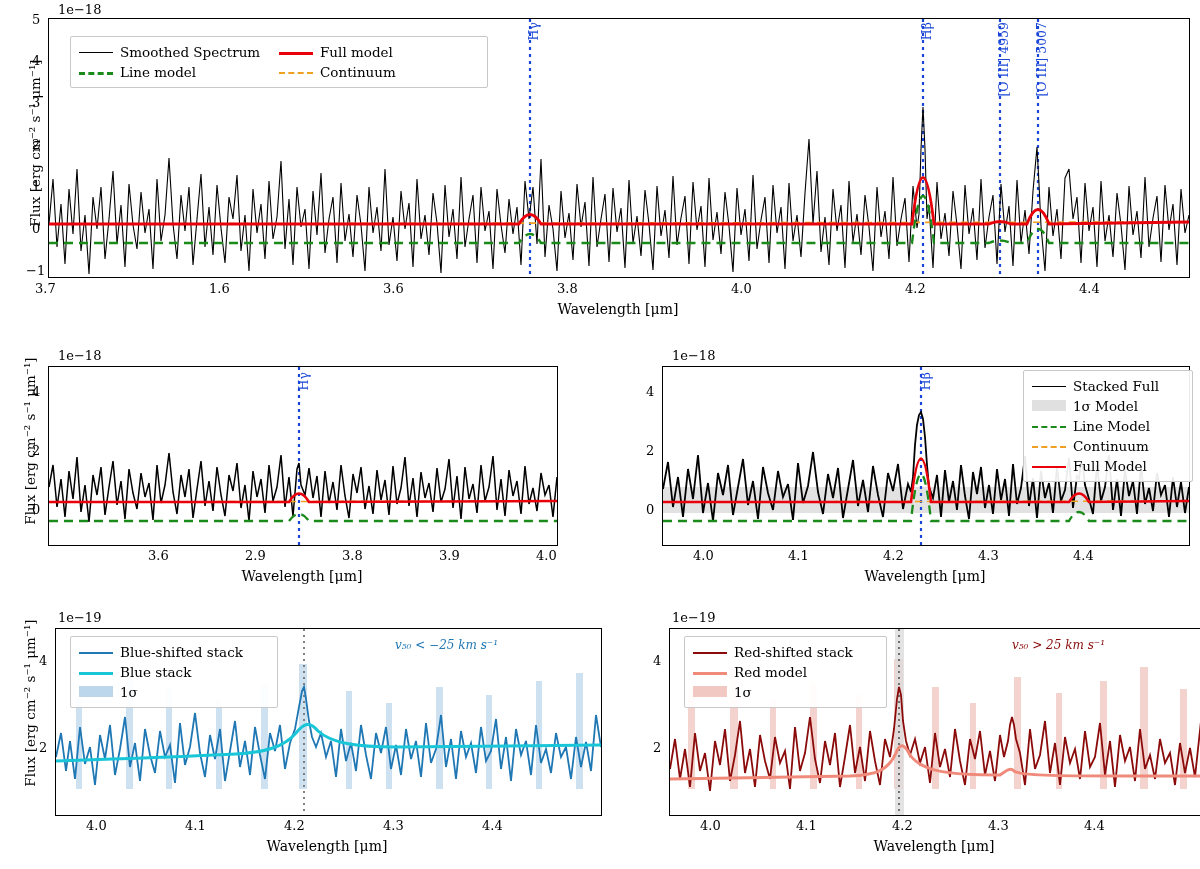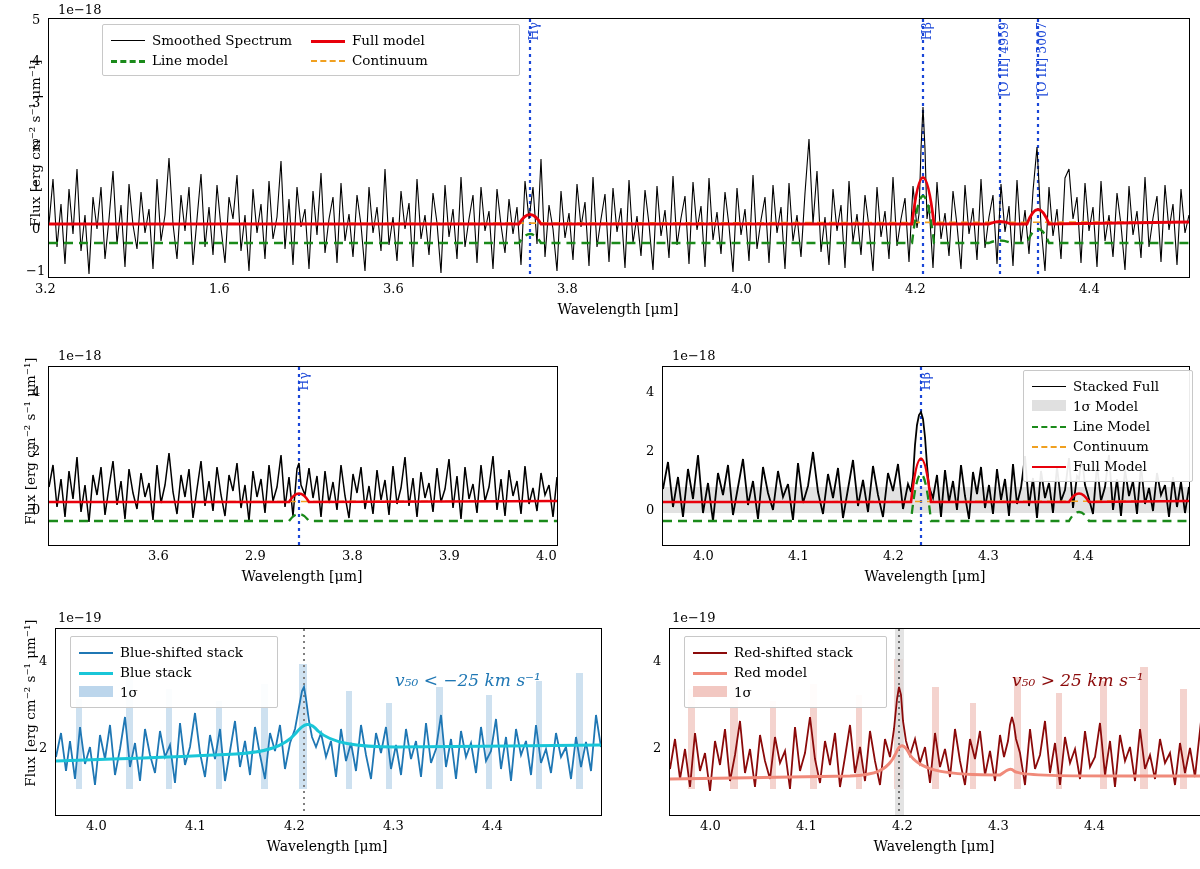--- a/index.html
+++ b/index.html
@@ -16,21 +16,21 @@
 
   .legend{position:absolute;border:1px solid #c8c8c8;background:rgba(255,255,255,0.92);
           font-size:13.5px;padding:5px 8px;border-radius:2px;}
   .legrow{display:flex;align-items:center;height:20px;white-space:nowrap;}
   .legsym{width:34px;height:12px;margin-right:7px;position:relative;flex:none;}
   .legsym i{position:absolute;left:0;top:50%;width:34px;display:block;}
   .legtext{font-size:13.5px;}
 
   .vlabel{position:absolute;font-size:12.5px;color:#1a46d8;white-space:nowrap;
           transform-origin:left top;}
-  .annot{position:absolute;font-size:17px;font-style:italic;white-space:nowrap;margin-top:32px;}
+  .annot{position:absolute;font-size:12px;font-style:italic;white-space:nowrap;}
 </style>
 </head>
 <body>
 
 <div id="root">
 
   <div class="panel">
     <div class="expo" style="left:58px;top:2px;">1e−18</div>
     <div class="ylabel" style="left:-95px;top:135px;width:260px;text-align:center;transform:rotate(-90deg);">Flux [erg cm⁻² s⁻¹ μm⁻¹]</div>
 
@@ -61,30 +61,30 @@
 
         <path d="M0,205 L470,205 Q481,186 492,205 L863,205 Q874,112 885,205 L940,205 Q951,200 962,205 L978,205 Q989,176 1000,205 L1140,203" stroke="#e8000b" stroke-width="2.8" fill="none"></path>
       </svg>
     </div>
 
     <div class="vlabel" style="left:526px;top:22px;transform:rotate(-90deg) translate(-100%,0);">Hγ</div>
     <div class="vlabel" style="left:919px;top:22px;transform:rotate(-90deg) translate(-100%,0);">Hβ</div>
     <div class="vlabel" style="left:996px;top:22px;transform:rotate(-90deg) translate(-100%,0);">[O III] 4959</div>
     <div class="vlabel" style="left:1034px;top:22px;transform:rotate(-90deg) translate(-100%,0);">[O III] 5007</div>
 
-    <div class="tick" style="left:35px;top:281px;">3.2</div>
+    <div class="tick" style="left:35px;top:281px;">3.7</div>
     <div class="tick" style="left:209px;top:281px;">1.6</div>
     <div class="tick" style="left:383px;top:281px;">3.6</div>
     <div class="tick" style="left:557px;top:281px;">3.8</div>
     <div class="tick" style="left:731px;top:281px;">4.0</div>
     <div class="tick" style="left:905px;top:281px;">4.2</div>
     <div class="tick" style="left:1079px;top:281px;">4.4</div>
     <div class="axlabel" style="left:448px;top:301px;width:340px;">Wavelength [μm]</div>
 
-    <div class="legend" style="left:70px;top:24px;width:400px;margin-left:32px;">
+    <div class="legend" style="left:70px;top:36px;width:400px;">
       <div style="display:flex;">
         <div style="width:200px;">
           <div class="legrow">
             <span class="legsym">
                 <i style="border-top:1.3px solid #000;"></i>
               </span>
             <span class="legtext">Smoothed Spectrum</span>
           </div>
           <div class="legrow">
             <span class="legsym">

